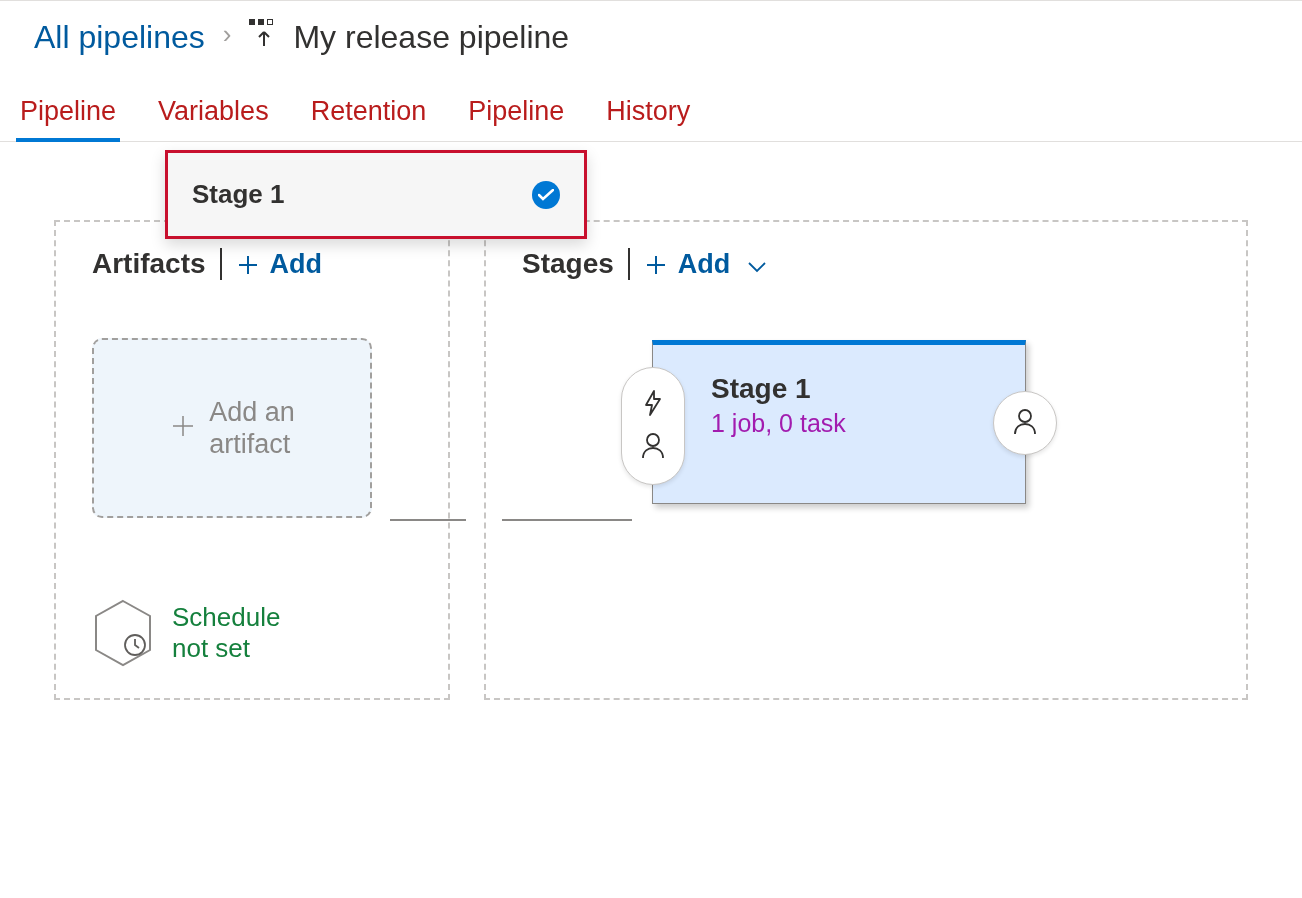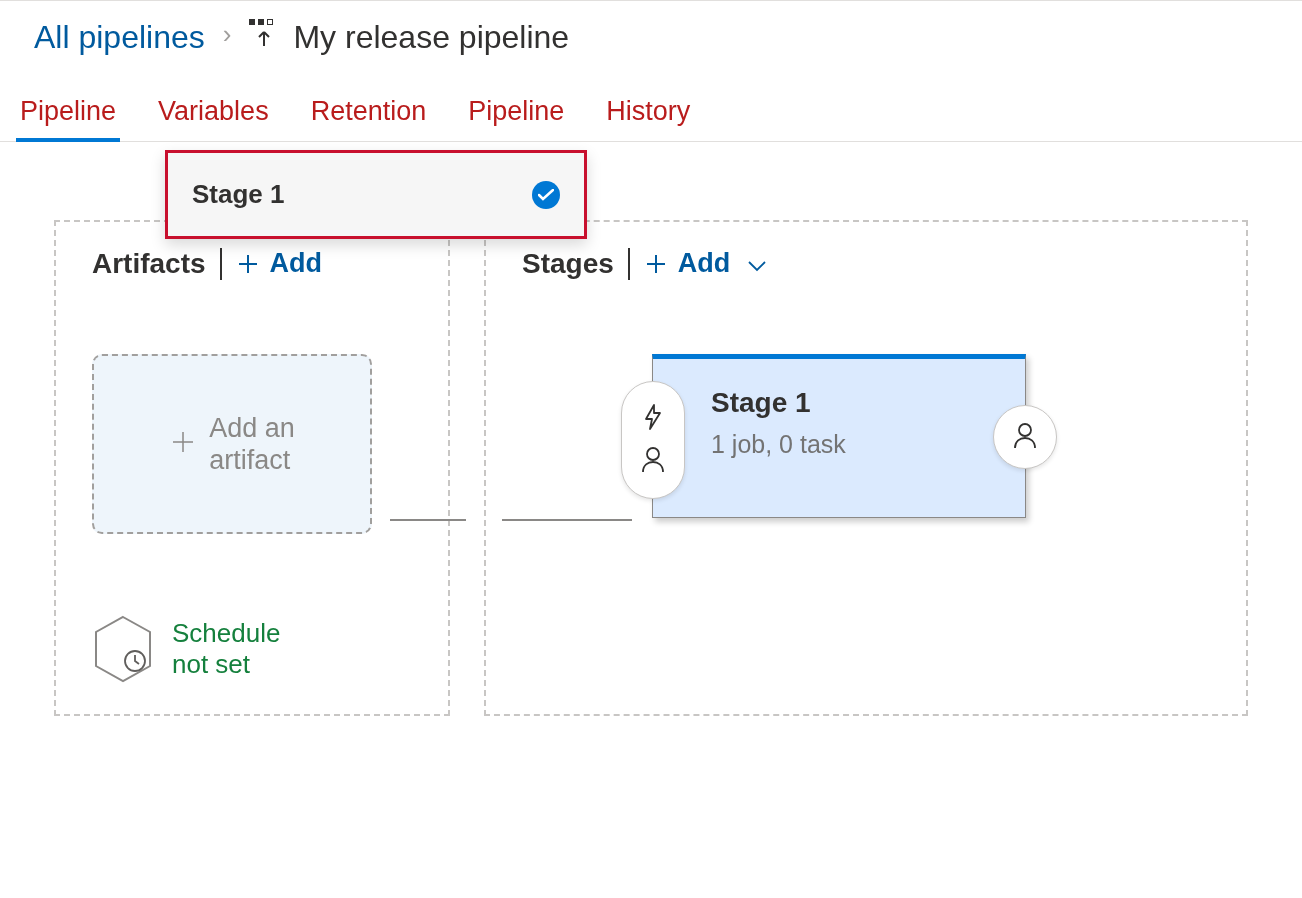--- a/index.html
+++ b/index.html
@@ -20,36 +20,36 @@
   .tab.active::after{content:"";position:absolute;left:0;right:0;bottom:-1px;height:4px;background:#0078d4}
   .tab .chev{margin-left:6px}
   .canvas-wrap{position:relative}
   .task-dropdown{position:absolute;left:165px;top:8px;width:368px;background:#f6f6f6;border:3px solid #c8102e;box-shadow:0 6px 14px rgba(0,0,0,0.15);padding:26px 24px;display:flex;align-items:center;justify-content:space-between;z-index:10}
   .task-dropdown .name{font-size:26px;font-weight:600}
   .check-badge{width:28px;height:28px;border-radius:50%;background:#0078d4;display:flex;align-items:center;justify-content:center}
   .canvas{display:flex;padding:78px 54px 40px}
   .panel{border:2px dashed #c8c6c4;position:relative;padding:26px 36px 30px}
   .panel.artifacts{width:320px}
   .panel.stages{flex:1;margin-left:34px;max-width:800px}
-  .panel-head{display:flex;align-items:flex-start;gap:14px;margin-bottom:74px}
+  .panel-head{display:flex;align-items:flex-end;gap:14px;margin-bottom:58px}
   .panel-title{font-size:28px;font-weight:600}
   .vsep{width:2px;height:32px;background:#323130}
   .add-link{display:flex;align-items:center;gap:10px;font-size:27px;font-weight:700;color:#005a9e}
   .plus-ic svg{display:block}
   .artifact-box{width:276px;height:176px;border:2px dashed #a19f9d;border-radius:10px;background:#eef5fb;display:flex;align-items:center;justify-content:center;gap:12px}
   .artifact-box .txt{font-size:27px;color:#8a8886;line-height:1.2}
   .thin-plus{color:#8a8886}
   .schedule{display:flex;align-items:center;gap:18px;margin-top:80px}
   .hex{width:62px;height:70px;position:relative}
   .hex svg{position:absolute;inset:0}
   .hex .clock{position:absolute;left:50%;top:50%;transform:translate(-50%,-50%)}
   .schedule-txt{font-size:26px;color:#15803d;line-height:1.2}
   .stage-card{position:relative;margin-top:60px;margin-left:130px;width:374px;height:164px;background:#dbeafe;border:1px solid #8a8886;border-top:5px solid #0078d4;box-shadow:3px 4px 6px rgba(0,0,0,0.2);box-sizing:border-box;padding:28px 40px 0 58px}
   .stage-name{font-size:28px;font-weight:600}
-  .stage-sub{font-size:25px;color:#737373;margin-top:11px}
+  .stage-sub{font-size:25px;color:#a21caf;margin-top:4px}
   .bubble{position:absolute;width:62px;background:#fff;border:1px solid #c8c6c4;border-radius:40px;display:flex;flex-direction:column;align-items:center;justify-content:center;gap:10px;box-shadow:0 2px 4px rgba(0,0,0,0.1)}
   .bubble.left{left:-32px;top:22px;height:116px}
   .bubble.right{right:-32px;top:46px;height:62px}
   .connector{position:absolute;height:2px;background:#8a8886}
   .conn1{left:390px;top:377px;width:76px}
   .conn2{left:502px;top:377px;width:130px}
 </style>
 </head>
 <body>
 

